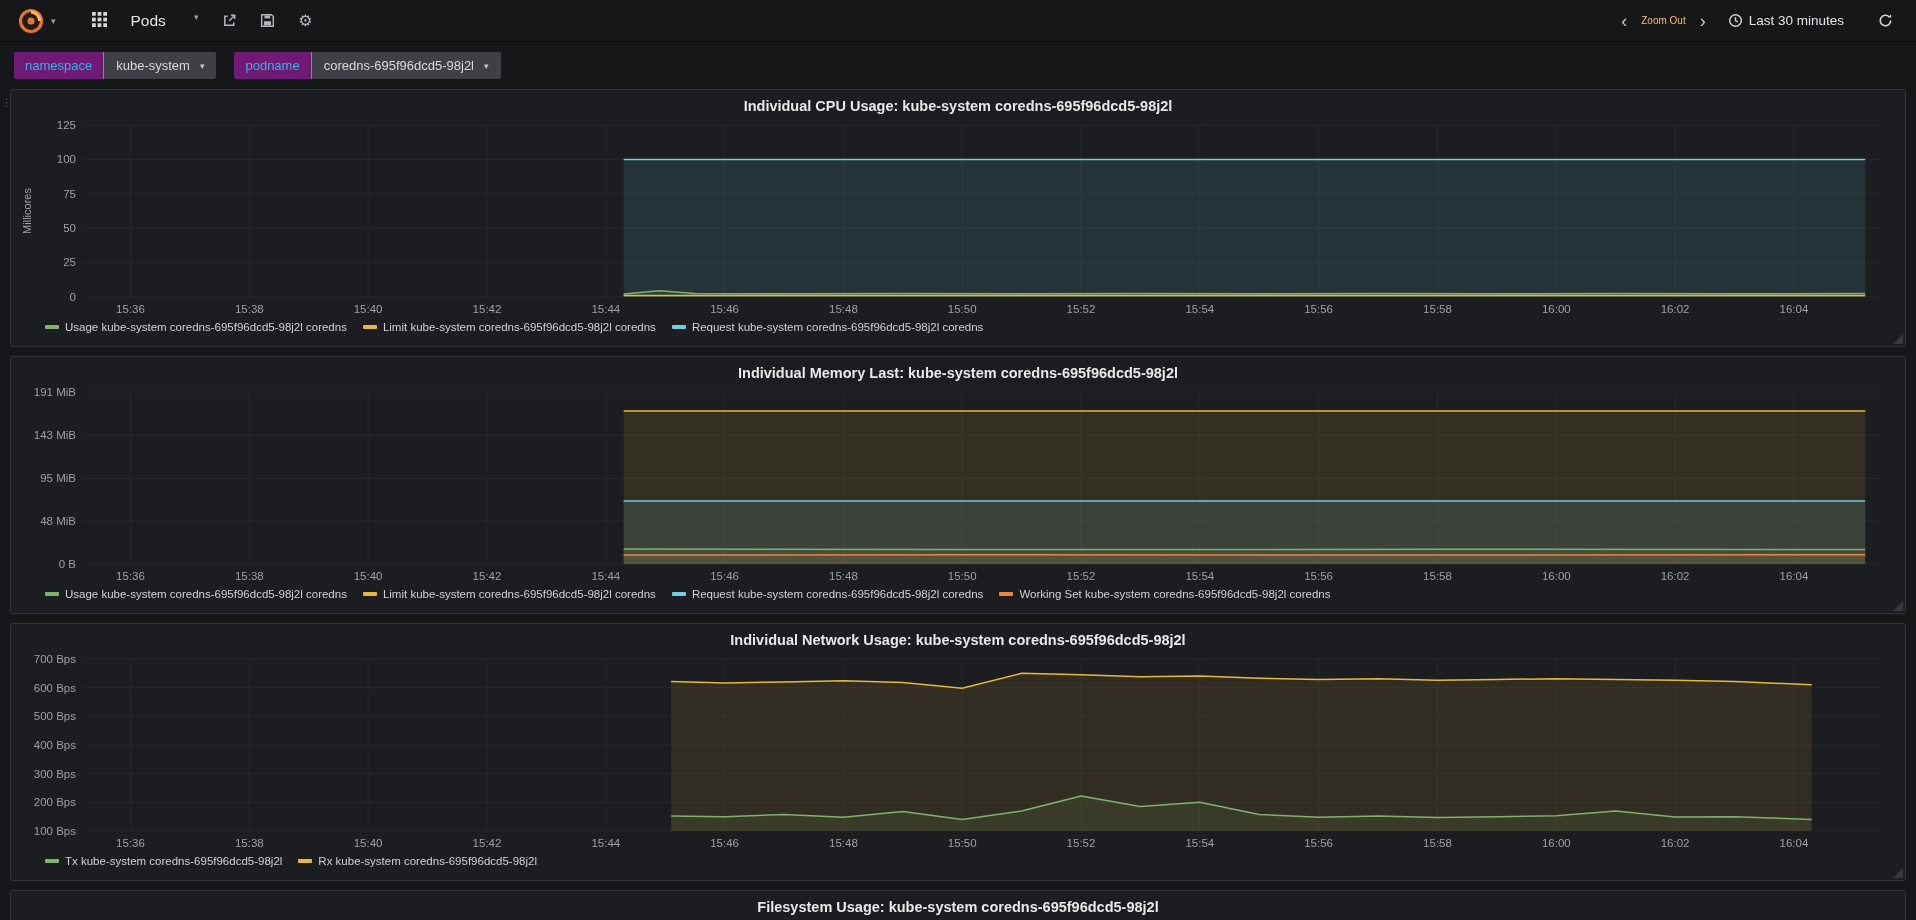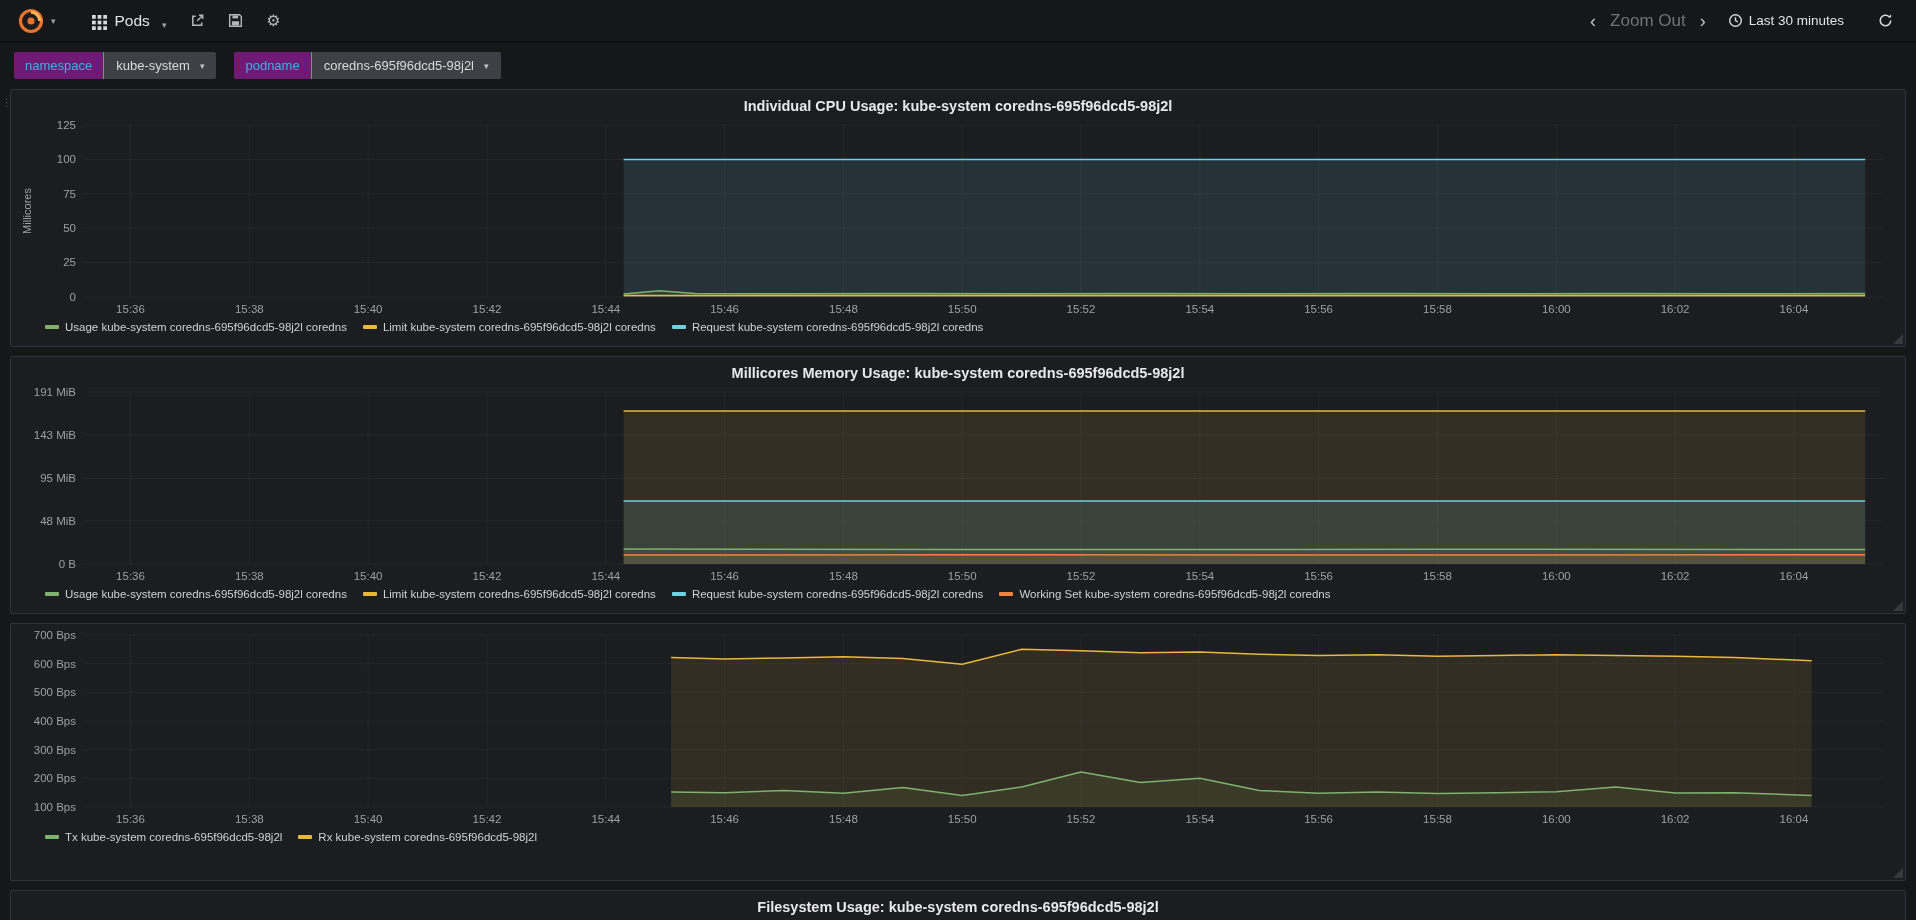--- a/index.html
+++ b/index.html
@@ -4,27 +4,27 @@
 <style>
   *{box-sizing:border-box;margin:0;padding:0}
   html,body{width:1916px;height:920px;overflow:hidden;background:#161719;
     font-family:"Liberation Sans",sans-serif;color:#d8d9da;position:relative}
   
   .navbar{height:42px;display:flex;align-items:center;padding:0 14px;background:#161719;
     border-bottom:1px solid rgba(0,0,0,.45)}
   .nav-left{display:flex;align-items:center;gap:4px}
   .logo-wrap{display:flex;align-items:center;gap:3px;cursor:pointer;padding:4px}
   .caret{font-size:9px;color:#9fa0a2;margin-left:4px}
-  .nav-dash{display:flex;align-items:flex-end;gap:8px;margin-left:18px;padding:6px 10px;cursor:pointer}
+  .nav-dash{display:flex;align-items:flex-start;gap:24px;margin-left:18px;padding:6px 10px;cursor:pointer}
   .nav-dash .title{font-size:15.5px;color:#e3e3e5}
   .icon-btn{display:flex;align-items:center;justify-content:center;width:34px;height:30px;cursor:pointer}
   .gear{font-size:16px;color:#b4b5b8;line-height:1}
   .nav-right{margin-left:auto;display:flex;align-items:center;gap:10px}
   .chev{font-size:18px;color:#c8c9cb;cursor:pointer;padding:0 4px;line-height:1}
-  .zoom-out{font-size:17px;color:#737373;cursor:pointer}
+  .zoom-out{font-size:10px;color:#fdba74;cursor:pointer}
   .time-picker{display:flex;gap:6px;cursor:pointer;padding:4px 8px}
   .time-picker .tp-text{font-size:13.5px;color:#e3e3e5}
   .refresh-btn{margin-left:6px}
   
   .submenu{display:flex;align-items:center;gap:18px;padding:10px 14px 8px 14px}
   .var-group{display:flex;align-items:stretch}
   .var-label{background:#701a75;color:#33b5e5;font-size:13px;padding:6px 11px;border-radius:2px 0 0 2px;
     display:flex;align-items:center}
   .var-value{background:#3e4045;color:#d8d9da;font-size:13px;padding:6px 12px;border-radius:0 2px 2px 0;
     display:flex;align-items:center;gap:8px;cursor:pointer;border-left:1px solid #22c55e}
@@ -210,21 +210,21 @@
         </span>
         <span class="legend-item">
           <span class="legend-dash" style="background: rgb(110, 208, 224);"></span>
           <span class="legend-text">Request kube-system coredns-695f96dcd5-98j2l coredns</span>
         </span>
       </div>
     <div class="resize-corner"></div>
   </div>
 
   <div class="panel">
-    <div class="panel-title">Millicores Memory Usage: kube-system coredns-695f96dcd5-98j2l</div>
+    <div class="panel-title">Individual Memory Last: kube-system coredns-695f96dcd5-98j2l</div>
     <div class="chart"><svg width="1878" height="198">
           <line x1="64" y1="178.0" x2="1864" y2="178.0" stroke="#26272b"></line>
           <text x="57" y="181.8" text-anchor="end">0 B</text>
           <line x1="64" y1="134.8" x2="1864" y2="134.8" stroke="#26272b"></line>
           <text x="57" y="138.60000000000002" text-anchor="end">48 MiB</text>
           <line x1="64" y1="92.5" x2="1864" y2="92.5" stroke="#26272b"></line>
           <text x="57" y="96.3" text-anchor="end">95 MiB</text>
           <line x1="64" y1="49.2" x2="1864" y2="49.2" stroke="#26272b"></line>
           <text x="57" y="53" text-anchor="end">143 MiB</text>
           <line x1="64" y1="6.0" x2="1864" y2="6.0" stroke="#26272b"></line>
@@ -283,20 +283,21 @@
         </span>
         <span class="legend-item">
           <span class="legend-dash" style="background: rgb(239, 132, 60);"></span>
           <span class="legend-text">Working Set kube-system coredns-695f96dcd5-98j2l coredns</span>
         </span>
       </div>
     <div class="resize-corner"></div>
   </div>
 
   <div class="panel">
+    <div class="panel-title">Individual Network Usage: kube-system coredns-695f96dcd5-98j2l</div>
     <div class="chart"><svg width="1878" height="198">
           <line x1="64" y1="178.0" x2="1864" y2="178.0" stroke="#26272b"></line>
           <text x="57" y="181.8" text-anchor="end">100 Bps</text>
           <line x1="64" y1="149.3" x2="1864" y2="149.3" stroke="#26272b"></line>
           <text x="57" y="153.10000000000002" text-anchor="end">200 Bps</text>
           <line x1="64" y1="120.7" x2="1864" y2="120.7" stroke="#26272b"></line>
           <text x="57" y="124.5" text-anchor="end">300 Bps</text>
           <line x1="64" y1="92.0" x2="1864" y2="92.0" stroke="#26272b"></line>
           <text x="57" y="95.8" text-anchor="end">400 Bps</text>
           <line x1="64" y1="63.3" x2="1864" y2="63.3" stroke="#26272b"></line>

